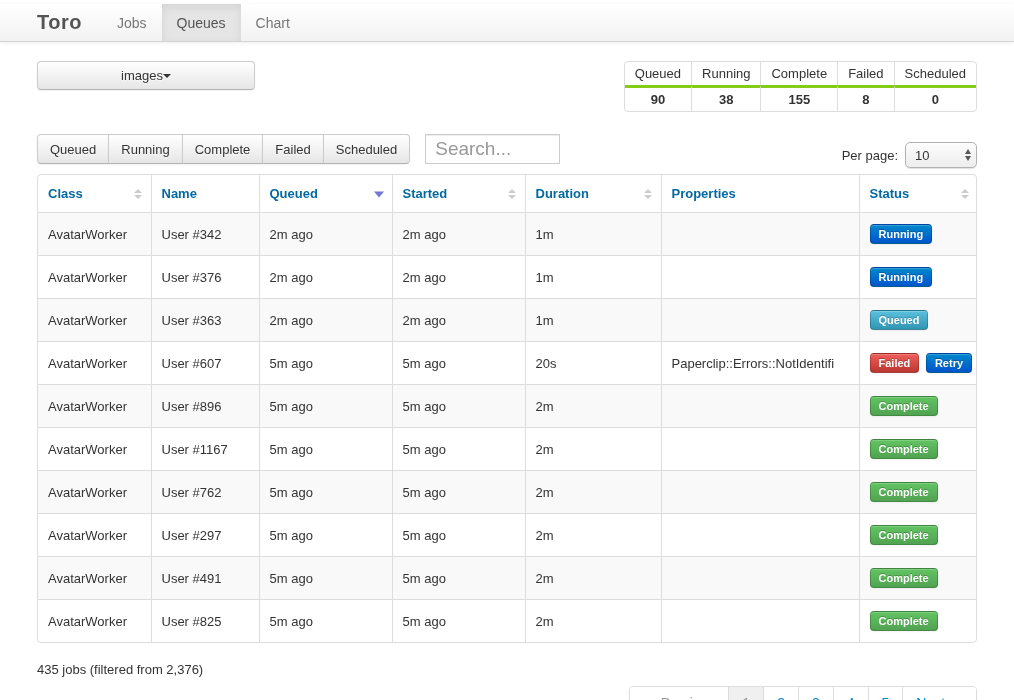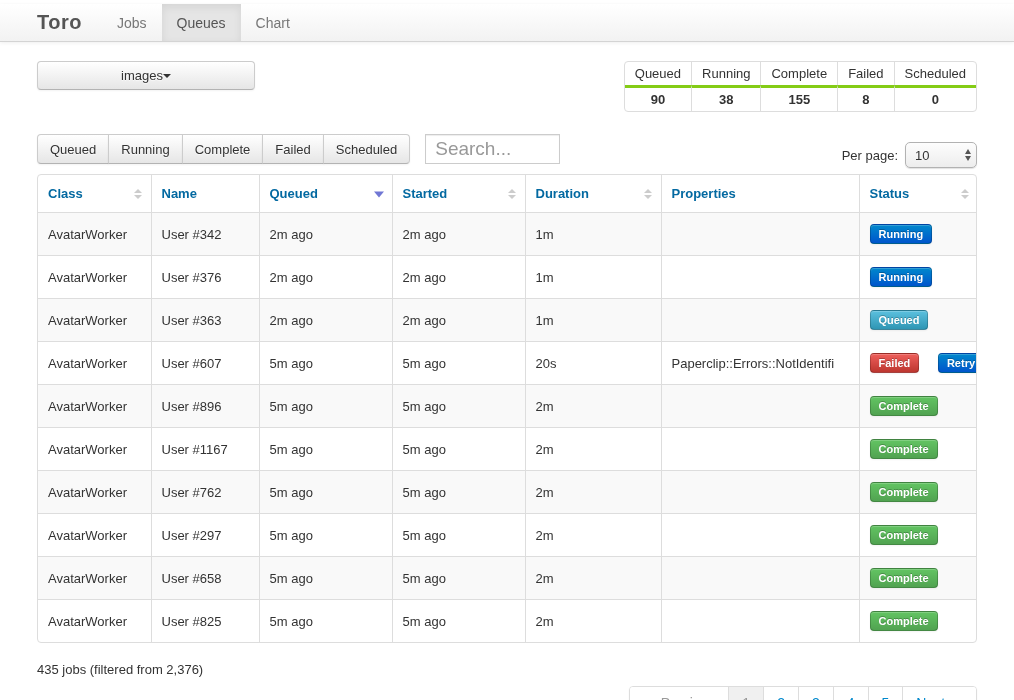--- a/index.html
+++ b/index.html
@@ -95,21 +95,21 @@
   .badge-btn {
     display:inline-block; padding:3px 8px; font-size:11px; font-weight:bold; color:#fff;
     text-shadow:0 -1px 0 rgba(0,0,0,0.25); border-radius:4px;
     border:1px solid rgba(0,0,0,0.2); border-bottom-color:rgba(0,0,0,0.3);
     box-shadow:inset 0 1px 0 rgba(255,255,255,0.2), 0 1px 2px rgba(0,0,0,0.05);
   }
   .st-running  { background:linear-gradient(#0088cc,#0055cc); }
   .st-queued   { background:linear-gradient(#5bc0de,#2f96b4); }
   .st-complete { background:linear-gradient(#62c462,#51a351); }
   .st-failed   { background:linear-gradient(#ee5f5b,#bd362f); }
-  .retry { margin-left:15px; cursor:pointer; }
+  .retry { margin-left:3px; cursor:pointer; }
   
   .summary { margin-top:19px; font-size:13px; color:#333; }
   .pagination-row { display:flex; justify-content:flex-end; margin-top:9px; padding-bottom:40px; }
   .pagination { display:inline-flex; border:1px solid #ddd; border-radius:4px; overflow:hidden;
     box-shadow:0 1px 2px rgba(0,0,0,0.05); }
   .page {
     display:inline-block; padding:8px 13px; font-size:14px; color:#0088cc;
     border-left:1px solid #ddd; text-decoration:none; cursor:pointer; background:#fff;
   }
   .page:first-child { border-left:none; }
@@ -326,21 +326,21 @@
           <td>5m ago</td>
           <td>2m</td>
           <td></td>
           <td>
             <span class="badge-btn st-complete">Complete</span>
             
           </td>
         </tr>
         <tr>
           <td>AvatarWorker</td>
-          <td>User #658</td>
+          <td>User #491</td>
           <td>5m ago</td>
           <td>5m ago</td>
           <td>2m</td>
           <td></td>
           <td>
             <span class="badge-btn st-complete">Complete</span>
             
           </td>
         </tr>
         <tr>

